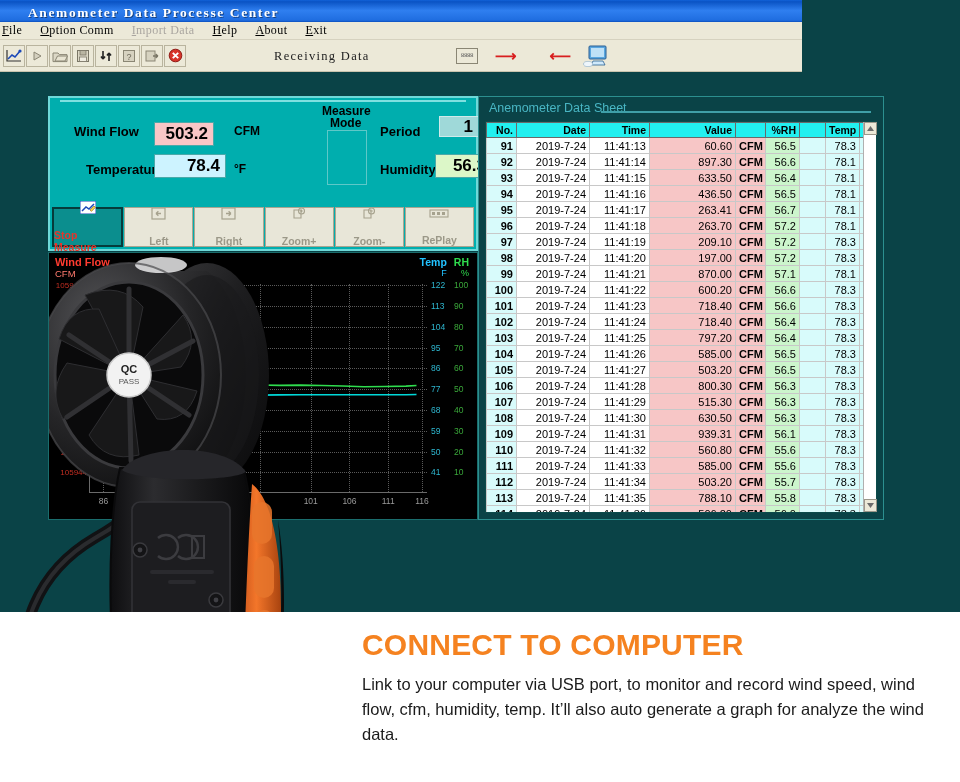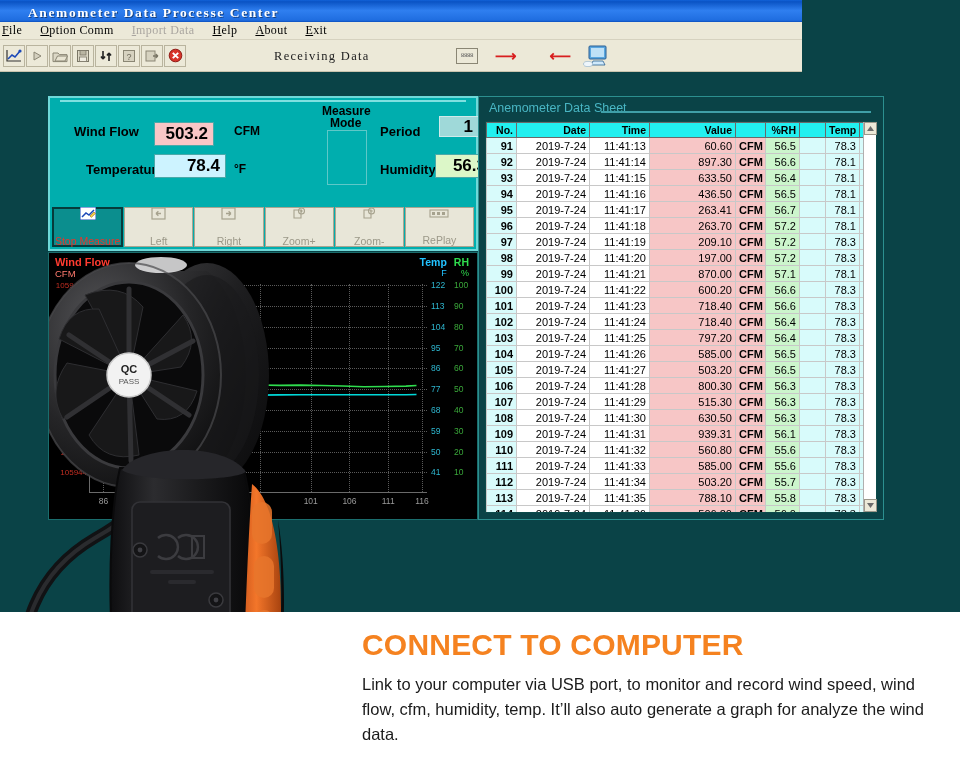--- a/index.html
+++ b/index.html
@@ -120,21 +120,21 @@
     background: #00aeae; border: 1px solid #5ec8c8;
   }
 
   .btn-row {
     position: absolute; left: 2px; bottom: 2px; right: 2px; height: 40px;
     display: flex; gap: 1px;
   }
   .btn {
     flex: 1; background: #e8e6d8; border: 1px solid #a9a591;
     display: flex; flex-direction: column; align-items: center; justify-content: center;
-    font-size: 10.5px; font-weight: normal; color: #9b9888; gap: 13px;
+    font-size: 10.5px; font-weight: bold; color: #9b9888; gap: 13px;
   }
   .btn.active {
     background: #0b8e8e; border: 2px solid #063b3b; color: #e8352a;
   }
   .btn .bicon { font-size: 13px; line-height: 1; }
 
   
   .chart-box {
     position: absolute; left: 48px; top: 178px; width: 430px; height: 268px;
     background: #000; border: 1px solid #1a6d6d;

